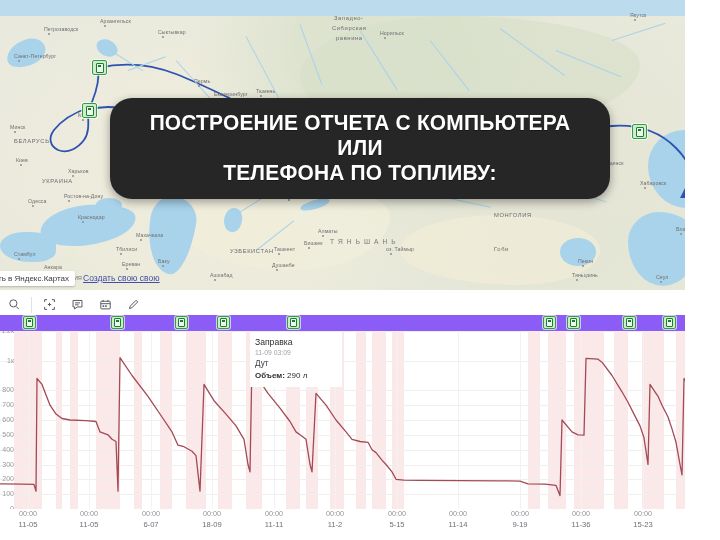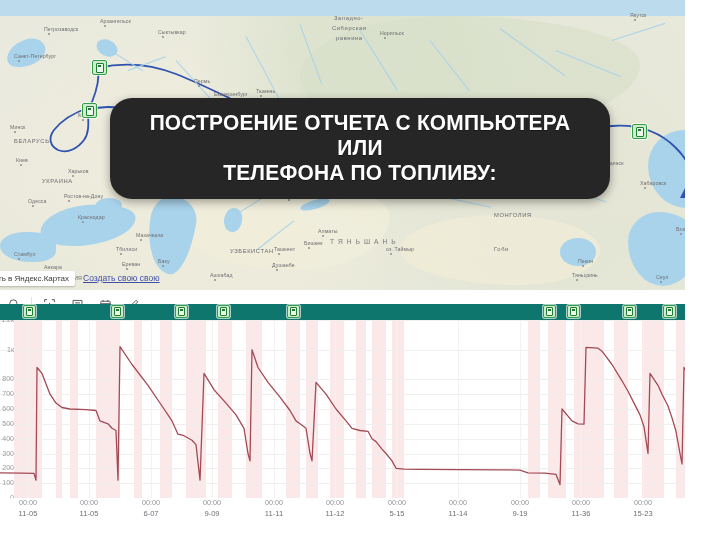--- a/index.html
+++ b/index.html
@@ -111,21 +111,21 @@
     display:flex;align-items:center;gap:0px;box-sizing:border-box;
   }
   .tb-btn{
     width:28px;height:24px;display:flex;align-items:center;justify-content:center;
     cursor:pointer;color:#53565c;
   }
   .tb-sep{width:1px;height:16px;background:#e0e2e5;margin:0 3px;}
 
   
   .chart-wrap{
-    position:absolute;left:0;top:304px;width:720px;height:220px;background:#0f766e;
+    position:absolute;left:0;top:315px;width:720px;height:220px;background:#8b5cf6;
     overflow:hidden;
   }
   .marker-row{position:absolute;left:0;top:0;width:720px;height:16px;}
   .marker-row .fuel-pin{top:1px;width:11px;height:11px;}
   .marker-row .fuel-pin .glyph{width:5px;height:7px;}
 
   .plot{
     position:absolute;left:0;top:16px;width:720px;height:178px;
     background:#ffffff;overflow:hidden;
   }
@@ -536,29 +536,29 @@
         <div class="xtick" style="left: 89px;">
           <span class="t">00:00</span>
           <span class="d">11-05</span>
         </div>
         <div class="xtick" style="left: 151px;">
           <span class="t">00:00</span>
           <span class="d">6-07</span>
         </div>
         <div class="xtick" style="left: 212px;">
           <span class="t">00:00</span>
-          <span class="d">9-09</span>
+          <span class="d">18-09</span>
         </div>
         <div class="xtick" style="left: 274px;">
           <span class="t">00:00</span>
           <span class="d">11-11</span>
         </div>
         <div class="xtick" style="left: 335px;">
           <span class="t">00:00</span>
-          <span class="d">11-12</span>
+          <span class="d">11-2</span>
         </div>
         <div class="xtick" style="left: 397px;">
           <span class="t">00:00</span>
           <span class="d">5-15</span>
         </div>
         <div class="xtick" style="left: 458px;">
           <span class="t">00:00</span>
           <span class="d">11-14</span>
         </div>
         <div class="xtick" style="left: 520px;">
@@ -582,14 +582,23 @@
     <div class="watermark">
       <span class="wm-dots">
           <i></i>
           <i></i>
           <i></i>
         </span>
     </div>
     <div class="footer-strip"></div>
   </div>
 
+  <div class="tooltip">
+    <div class="tt-title">Заправка</div>
+    <div class="tt-time">11-09 03:09</div>
+    <div class="tt-sensor">Дут</div>
+    <div class="tt-vol">
+      <b>Объем:</b>
+      <span>290 л</span>
+    </div>
+  </div>
 
 </div>
 
 </body></html>

